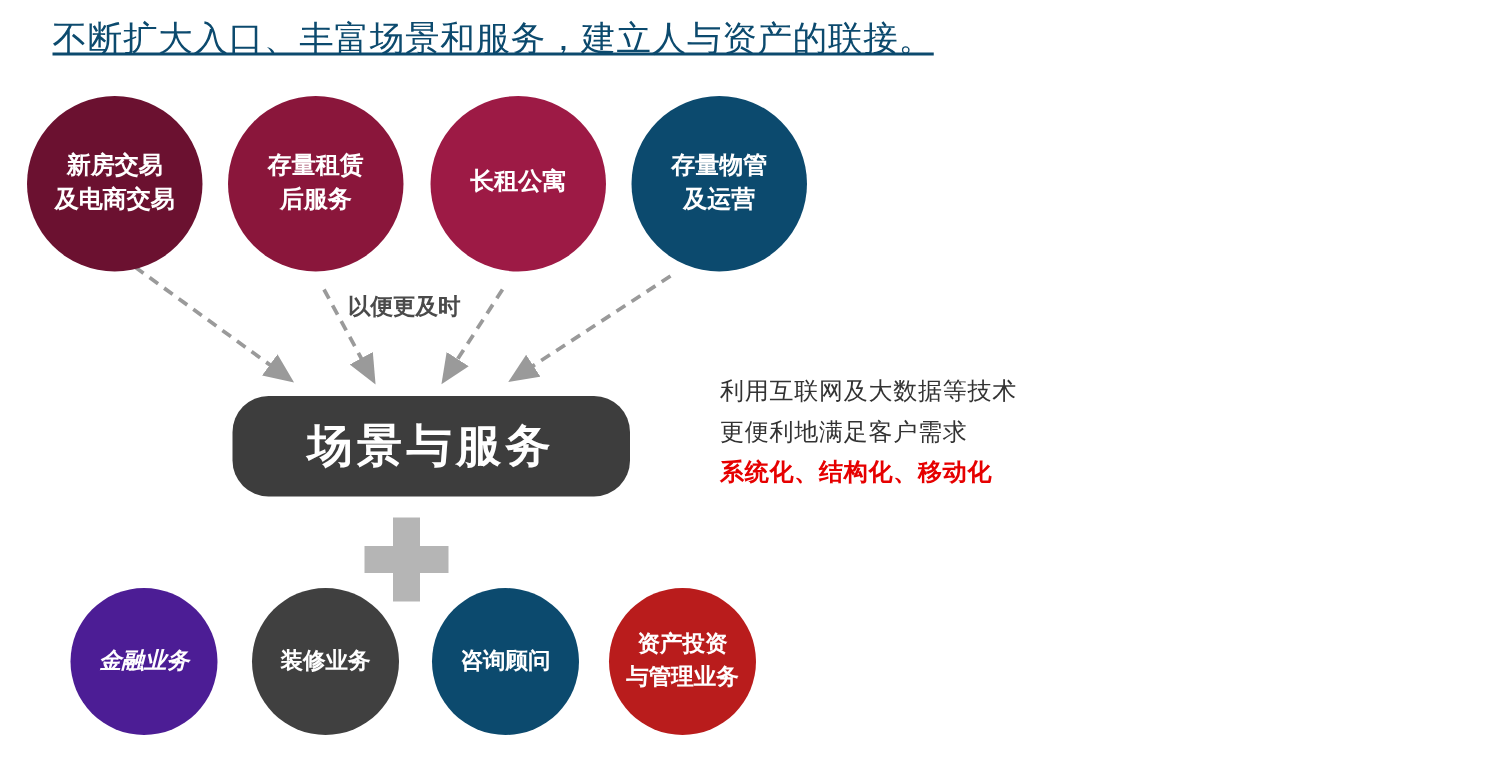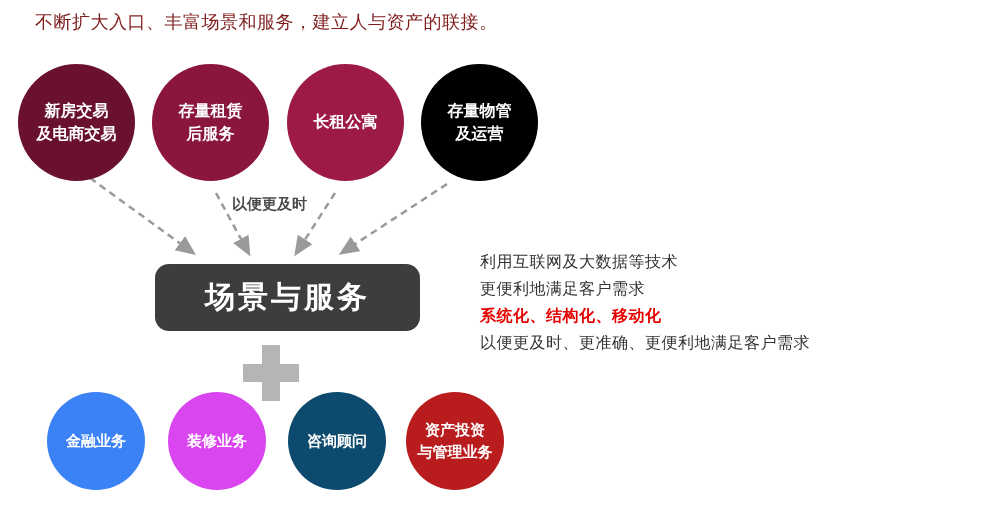--- a/index.html
+++ b/index.html
@@ -9,23 +9,24 @@
     position: relative;
     width: 1000px;
     height: 510px;
     background: #ffffff;
     overflow: hidden;
   }
   .title {
     position: absolute;
     left: 35px;
     top: 10px;
-    font-size: 18px;
+    font-size: 23px;
     letter-spacing: 0.5px;
-    color: #7f1d1d;
+    color: #0c4a6e;
+    text-decoration: underline;
   }
   .arrows {
     position: absolute;
     left: 0; top: 0;
     width: 1000px; height: 510px;
     pointer-events: none;
   }
   .circle {
     position: absolute;
     border-radius: 50%;
@@ -66,21 +67,21 @@
     font-size: 15px;
     font-weight: bold;
     color: #4a4a4a;
   }
   .center-box {
     position: absolute;
     left: 155px;
     top: 264px;
     width: 265px;
     height: 67px;
-    border-radius: 14px;
+    border-radius: 24px;
     display: flex;
     align-items: center;
     justify-content: center;
     color: #ffffff;
     font-size: 30px;
     font-weight: bold;
     letter-spacing: 3px;
   }
   .plus {
     position: absolute;
@@ -127,38 +128,37 @@
     <line x1="216" y1="193" x2="248" y2="252" stroke="#9a9a9a" stroke-width="2.5" stroke-dasharray="7 5" marker-end="url(#ah)"></line>
     <line x1="335" y1="193" x2="297" y2="252" stroke="#9a9a9a" stroke-width="2.5" stroke-dasharray="7 5" marker-end="url(#ah)"></line>
     <line x1="447" y1="184" x2="343" y2="252" stroke="#9a9a9a" stroke-width="2.5" stroke-dasharray="7 5" marker-end="url(#ah)"></line>
   </svg>
 
   <div class="circle entry e1" style="background: rgb(107, 17, 48);">新房交易
 及电商交易</div>
   <div class="circle entry e2" style="background: rgb(138, 22, 59);">存量租赁
 后服务</div>
   <div class="circle entry e3" style="background: rgb(157, 26, 69);">长租公寓</div>
-  <div class="circle entry e4" style="background: #000000;">存量物管
+  <div class="circle entry e4" style="background: #0c4a6e;">存量物管
 及运营</div>
 
   <div class="four-label">以便更及时</div>
 
   <div class="center-box" style="background: rgb(61, 61, 61);">场景与服务</div>
 
   <div class="plus">
     <div class="v" style="background: rgb(181, 181, 181);"></div>
     <div class="h" style="background: rgb(181, 181, 181);"></div>
   </div>
 
-  <div class="circle biz b1" style="background: #3b82f6;">金融业务</div>
-  <div class="circle biz b2" style="background: #d946ef;">装修业务</div>
+  <div class="circle biz b1" style="background: #4c1d95; font-style: italic;">金融业务</div>
+  <div class="circle biz b2" style="background: #404040;">装修业务</div>
   <div class="circle biz b3" style="background: #0c4a6e;">咨询顾问</div>
   <div class="circle biz b4" style="background: #b91c1c;">资产投资
 与管理业务</div>
 
   <div class="desc">
     <div>利用互联网及大数据等技术</div>
     <div>更便利地满足客户需求</div>
     <div class="hl" style="color: rgb(230, 0, 0);">系统化、结构化、移动化</div>
-    <div>以便更及时、更准确、更便利地满足客户需求</div>
   </div>
 
 </div>
 
 </body></html>

